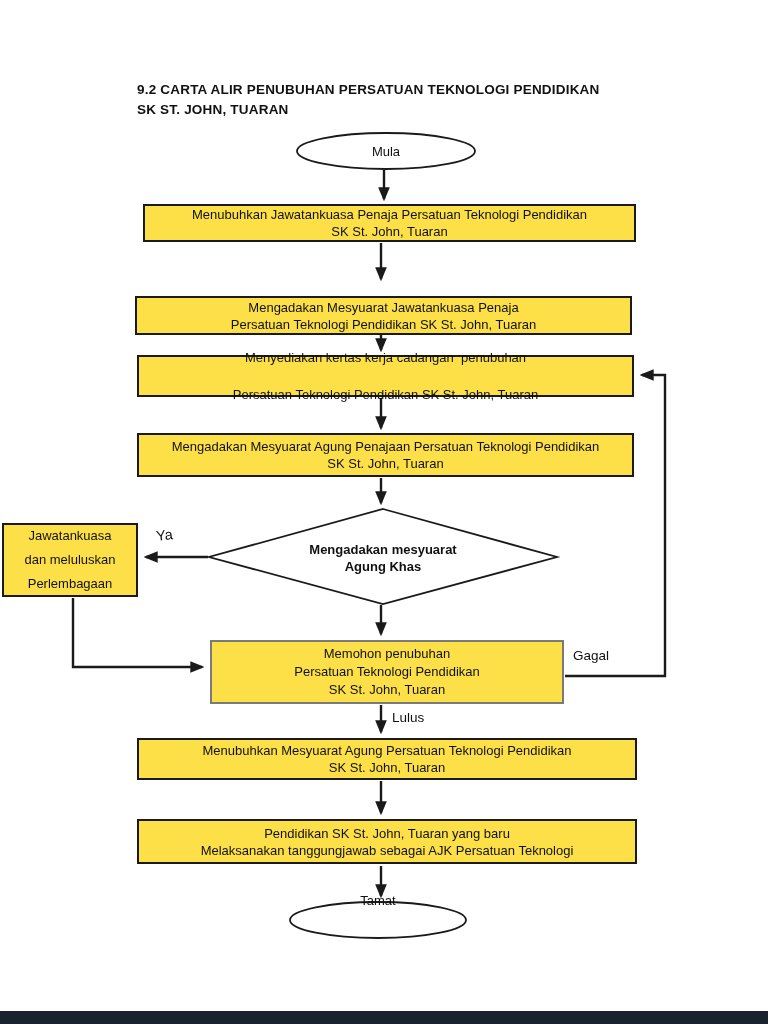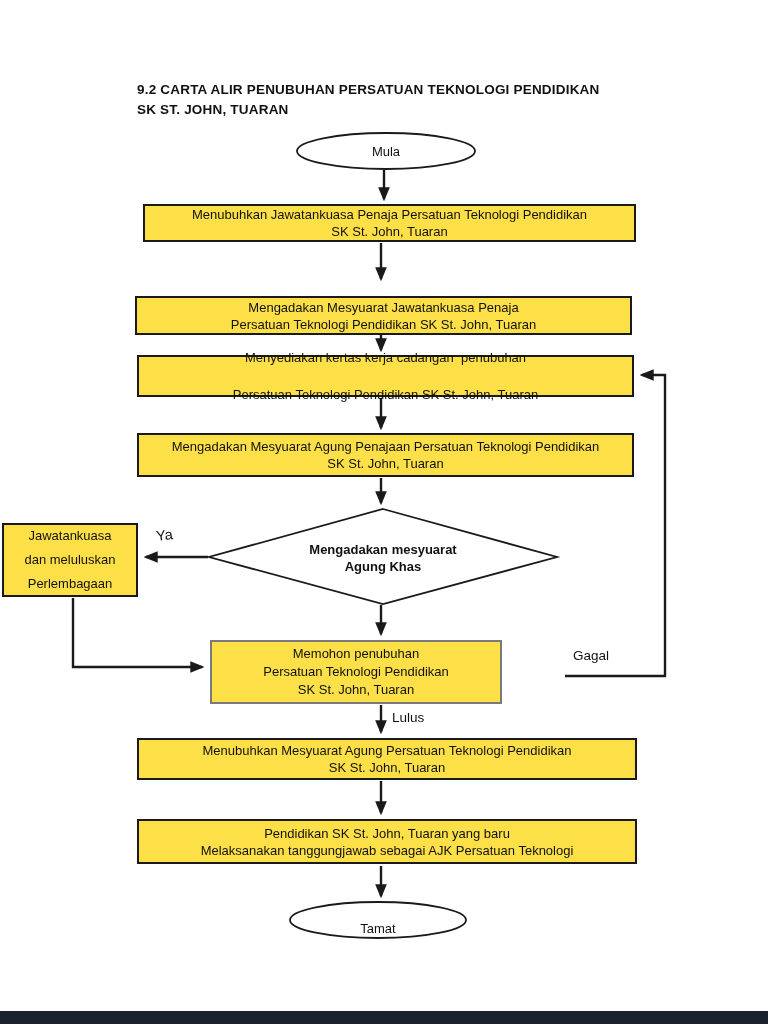--- a/index.html
+++ b/index.html
@@ -108,21 +108,21 @@
     <line x1="208" y1="557" x2="146" y2="557" stroke="#1a1a1a" stroke-width="2.4" marker-end="url(#arrow)"></line>
 
     <polyline points="73,598 73,667 202,667" fill="none" stroke="#1a1a1a" stroke-width="2.4" marker-end="url(#arrow)"></polyline>
 
     <polyline points="565,676 665,676 665,375 642,375" fill="none" stroke="#1a1a1a" stroke-width="2.4" marker-end="url(#arrow)"></polyline>
   </svg>
 
   <div class="node-text" style="left:297px; top:134px; width:178px; height:34px;">
     <span>Mula</span>
   </div>
-  <div class="node-text" style="left:290px; top:902px; width:176px; height:53px;">
+  <div class="node-text" style="left:290px; top:874px; width:176px; height:53px;">
     <span>Tamat</span>
   </div>
 
   <div class="box" style="left:143px; top:204px; width:493px; height:38px;">
     <span class="line">Menubuhkan Jawatankuasa Penaja Persatuan Teknologi Pendidikan</span>
     <span class="line">SK St. John, Tuaran</span>
   </div>
 
   <div class="box" style="left:135px; top:284px; width:497px; height:39px;margin-top:12px;">
     <span class="line">Mengadakan Mesyuarat Jawatankuasa Penaja</span>
@@ -143,21 +143,21 @@
     <span>Mengadakan mesyuarat</span>
     <span>Agung Khas</span>
   </div>
 
   <div class="box side-box" style="left:2px; top:523px; width:136px; height:74px;">
     <span class="line">Jawatankuasa</span>
     <span class="line">dan meluluskan</span>
     <span class="line">Perlembagaan</span>
   </div>
 
-  <div class="box gray-border" style="left:210px; top:640px; width:292px; height:64px; line-height:18px;">
+  <div class="box gray-border" style="left:210px; top:640px; width:354px; height:64px; line-height:18px;">
     <span class="line">Memohon penubuhan</span>
     <span class="line">Persatuan Teknologi Pendidikan</span>
     <span class="line">SK St. John, Tuaran</span>
   </div>
 
   <div class="box" style="left:137px; top:738px; width:500px; height:42px;">
     <span class="line">Menubuhkan Mesyuarat Agung Persatuan Teknologi Pendidikan</span>
     <span class="line">SK St. John, Tuaran</span>
   </div>
 

